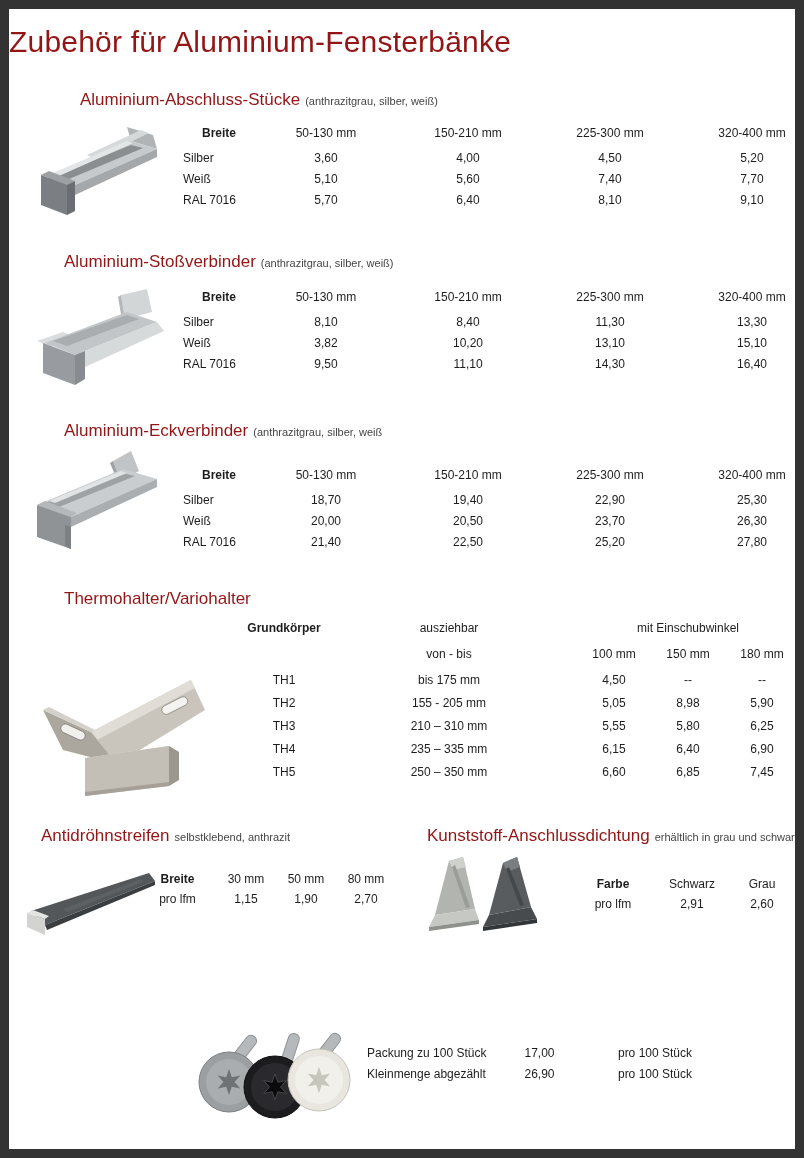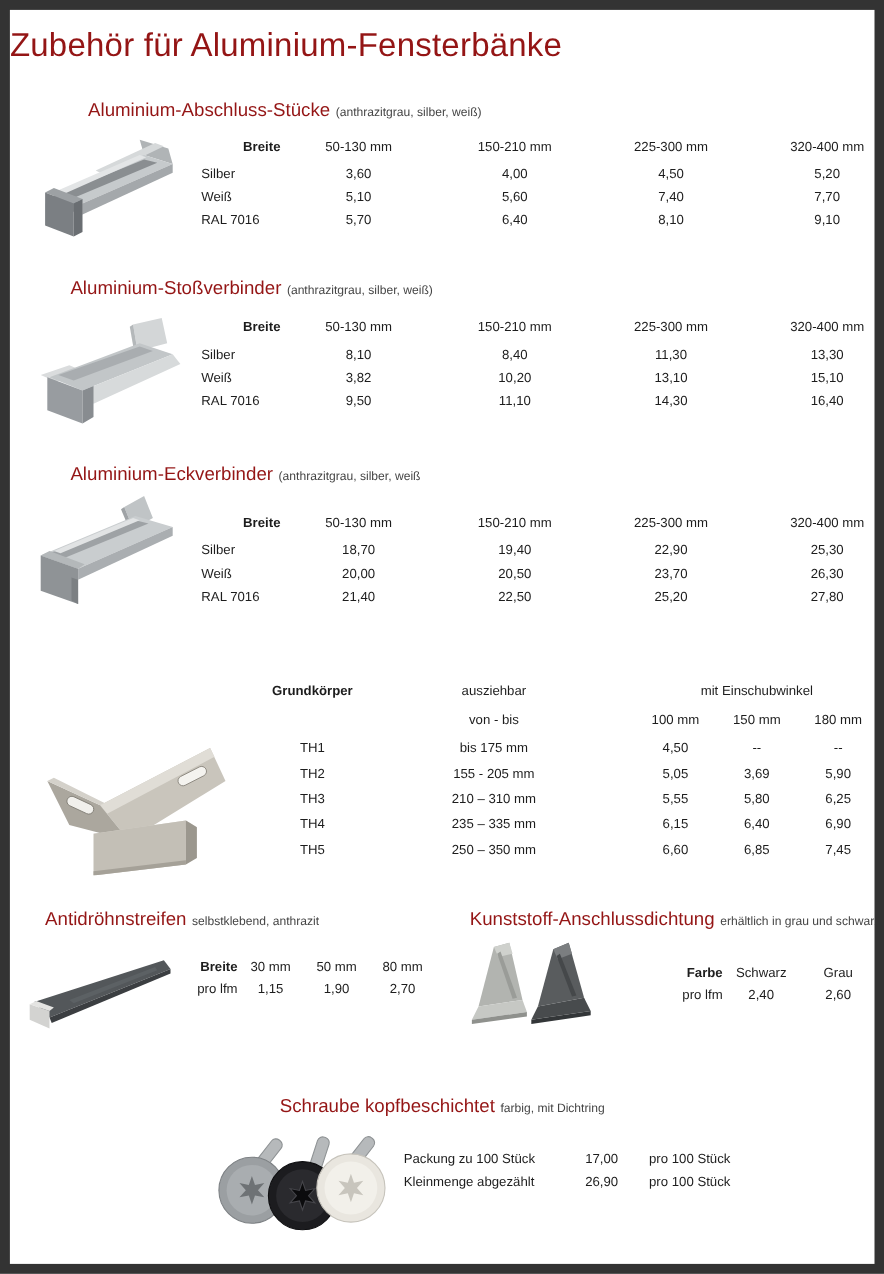--- a/index.html
+++ b/index.html
@@ -14,41 +14,41 @@
     font-size:30px; color:var(--accent); letter-spacing:0.2px;
   }
   .sec{ position:absolute; white-space:nowrap; }
   .sec-name{ color:var(--accent); font-size:17px; }
   .sec-note{ color:var(--muted); font-size:11px; margin-left:5px; }
   .sec-center{ left:0; right:0; text-align:center; }
 
   .grid{ position:absolute; display:grid; align-items:center; font-size:12px; color:var(--text); }
   .c{ text-align:center; white-space:nowrap; }
   .c.l{ text-align:left; }
-  .c.r{ text-align:right; }
+  .c.r{ }
   .c.b{ font-weight:bold; }
 
   
   .ptable{ left:174px; grid-template-columns:72px 142px 142px 142px 142px;
            grid-template-rows:28px 21px 21px 21px; }
   
   .ttable{ left:190px; top:608px;
            grid-template-columns:170px 160px 48px 74px 74px 74px;
            grid-template-rows:22px 29px 23px 23px 23px 23px 23px; }
   .span3{ grid-column:span 3; }
   
   .atable{ left:130px; top:860px; grid-template-columns:77px 60px 60px 60px;
            grid-template-rows:20px 20px; }
   
   .ktable{ left:560px; top:865px; grid-template-columns:88px 70px 70px;
            grid-template-rows:20px 20px; }
   
   .stable{ left:358px; top:1033px; grid-template-columns:150px 45px 130px;
            grid-template-rows:21px 21px; }
-  .stable .u{ text-align:center; }
+  .stable .u{ text-align:right; }
 
   .photo{ position:absolute; }
 </style>
 </head>
 <body>
 
 <div class="page">
 
   <div class="title">Zubehör für Aluminium-Fensterbänke</div>
 
@@ -156,20 +156,23 @@
     <div class="c">20,50</div>
     <div class="c">23,70</div>
     <div class="c">26,30</div>
     <div class="c l">RAL 7016</div>
     <div class="c">21,40</div>
     <div class="c">22,50</div>
     <div class="c">25,20</div>
     <div class="c">27,80</div>
   </div>
 
+  <div class="sec" style="left:55px;top:580px">
+    <span class="sec-name">Thermohalter/Variohalter</span>
+  </div>
   <svg class="photo" style="left:20px;top:645px" width="190" height="142" viewBox="0 0 190 142">
     <polygon points="62,78 162,26 176,56 88,110" fill="#c9c5bc"></polygon>
     <polygon points="62,78 162,26 166,34 68,86" fill="#e0ddd6"></polygon>
     <rect x="-14" y="-5" width="28" height="9" rx="4.5" transform="translate(146,52) rotate(-27)" fill="#f4f3ef" stroke="#8e8a82" stroke-width="0.8"></rect>
     <polygon points="14,56 62,78 88,110 34,96" fill="#aba79e"></polygon>
     <polygon points="14,56 20,53 66,76 62,78" fill="#d4d1ca"></polygon>
     <rect x="-13" y="-4.5" width="26" height="9" rx="4.5" transform="translate(44,78) rotate(25)" fill="#f1f0ec" stroke="#837f77" stroke-width="0.8"></rect>
     <polygon points="56,104 140,92 150,98 66,111" fill="#dad7d0"></polygon>
     <polygon points="56,104 140,92 140,132 56,142" fill="#c3bfb6"></polygon>
     <polygon points="140,92 150,98 150,126 140,132" fill="#9b978e"></polygon>
@@ -191,21 +194,21 @@
     <div class="c">bis 175 mm</div>
     <div class="c"></div>
     <div class="c">4,50</div>
     <div class="c">--</div>
     <div class="c">--</div>
 
     <div class="c">TH2</div>
     <div class="c">155 - 205 mm</div>
     <div class="c"></div>
     <div class="c">5,05</div>
-    <div class="c">3,69</div>
+    <div class="c">8,98</div>
     <div class="c">5,90</div>
 
     <div class="c">TH3</div>
     <div class="c">210 – 310 mm</div>
     <div class="c"></div>
     <div class="c">5,55</div>
     <div class="c">5,80</div>
     <div class="c">6,25</div>
 
     <div class="c">TH4</div>
@@ -257,27 +260,24 @@
     <polygon points="78,14 92,8 95,18 82,23" fill="#7b7e80"></polygon>
     <polygon points="84,18 99,56 95,57 81,20" fill="#45484a"></polygon>
     <polygon points="64,66 106,58 112,70 58,78" fill="#484b4d"></polygon>
     <polygon points="58,78 112,70 112,74 58,82" fill="#333638"></polygon>
   </svg>
   <div class="grid ktable">
     <div class="c r b">Farbe</div>
     <div class="c">Schwarz</div>
     <div class="c">Grau</div>
     <div class="c r">pro lfm</div>
-    <div class="c">2,40</div>
+    <div class="c">2,91</div>
     <div class="c">2,60</div>
   </div>
 
-  <div class="sec sec-center" style="top:987px">
-    <span class="sec-name">Schraube kopfbeschichtet</span><span class="sec-note">farbig, mit Dichtring</span>
-  </div>
   <svg class="photo" style="left:160px;top:1018px" width="190" height="95" viewBox="0 0 190 95">
     <defs>
       <polygon id="torx" points="0,-13 -2.8,-4.8 -11.3,-6.5 -5.5,0 -11.3,6.5 -2.8,4.8 0,13 2.8,4.8 11.3,6.5 5.5,0 11.3,-6.5 2.8,-4.8"></polygon>
     </defs>
     <g fill="#b6b9bb" stroke="#8f9395" stroke-width="1">
       <rect x="70" y="6" width="11" height="32" rx="5" transform="rotate(38 75 22)"></rect>
       <rect x="116" y="6" width="11" height="32" rx="5" transform="rotate(18 121 22)"></rect>
       <rect x="154" y="4" width="11" height="32" rx="5" transform="rotate(38 159 20)"></rect>
     </g>
     <circle cx="60" cy="55" r="30" fill="#9b9fa2" stroke="#7d8184" stroke-width="1"></circle>

